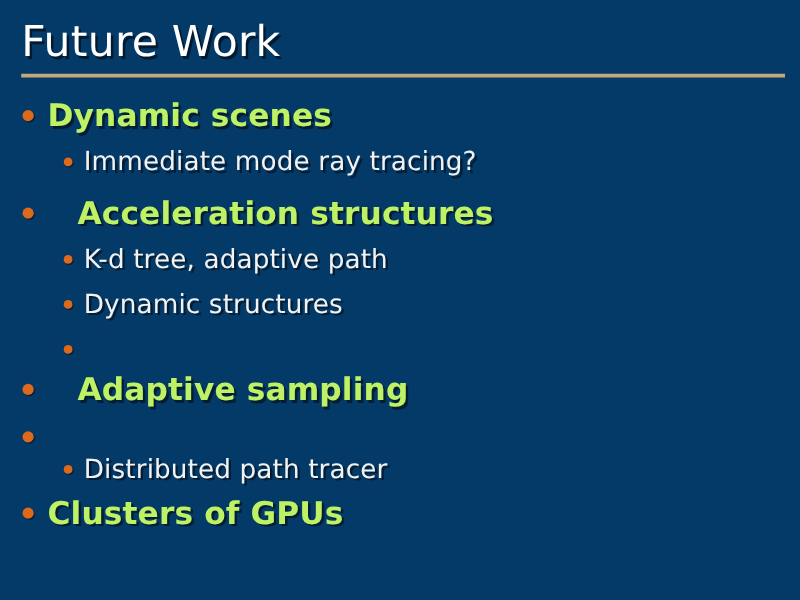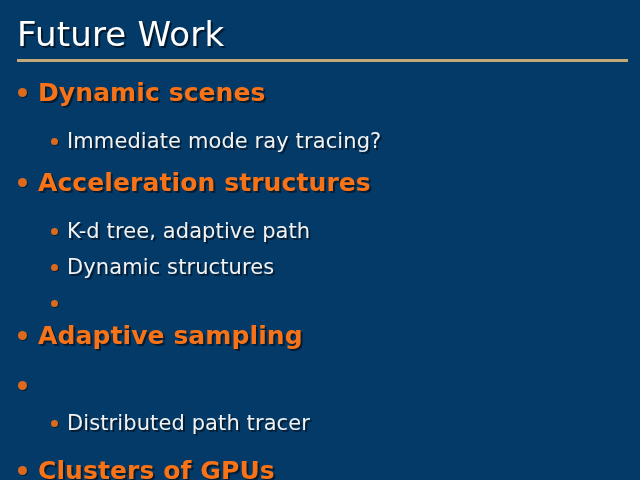--- a/index.html
+++ b/index.html
@@ -79,21 +79,21 @@
     border-radius: 50%;
     background: #dd6a1c;
     margin-top: 10px;
     margin-right: 11px;
     box-shadow: 1px 1px 0 rgba(0,0,0,0.45);
   }
   .lvl1 .txt {
     font-size: 25px;
     line-height: 30px;
     font-weight: 700;
-    color: #f97316;
+    color: #bef264;
     letter-spacing: 0.1px;
     white-space: nowrap;
     text-shadow: 2px 2px 0 rgba(0,0,0,0.5);
   }
 
   
   .lvl2 {
     padding-left: 51px;
     margin-top: 6px;
   }
@@ -111,23 +111,23 @@
     font-size: 21px;
     line-height: 26px;
     font-weight: 400;
     color: #f2f2f2;
     letter-spacing: 0.1px;
     white-space: nowrap;
     text-shadow: 2px 2px 0 rgba(0,0,0,0.5);
   }
 
   
-  .gap-lg { margin-top: 14px; }
+  .gap-lg { margin-top: 14px; gap: 24px; }
   .gap-md { margin-top: 10px; }
-  .gap-sm { margin-top: 20px; text-align: right; }
+  .gap-sm { margin-top: 8px; text-align: right; }
 </style>
 </head>
 <body>
 
 <div class="slide">
 
   <div class="title-block">
     <div class="slide-title">Future Work</div>
     <div class="title-rule"></div>
   </div>

